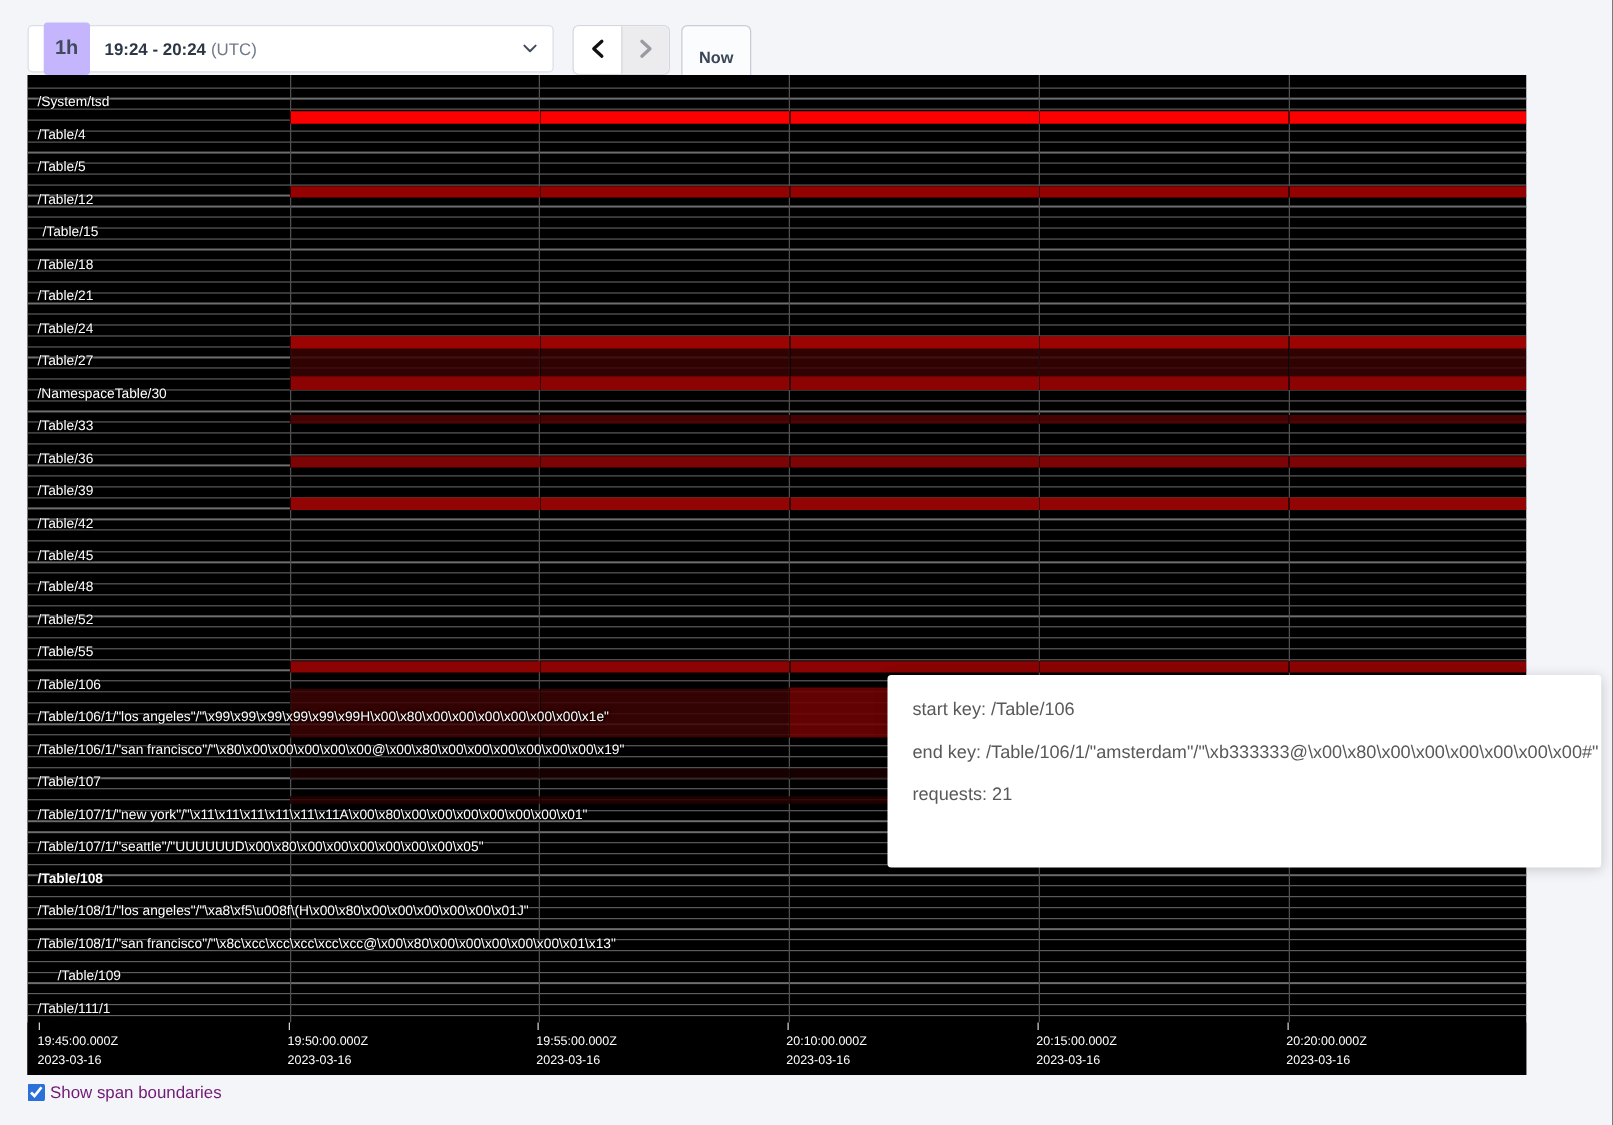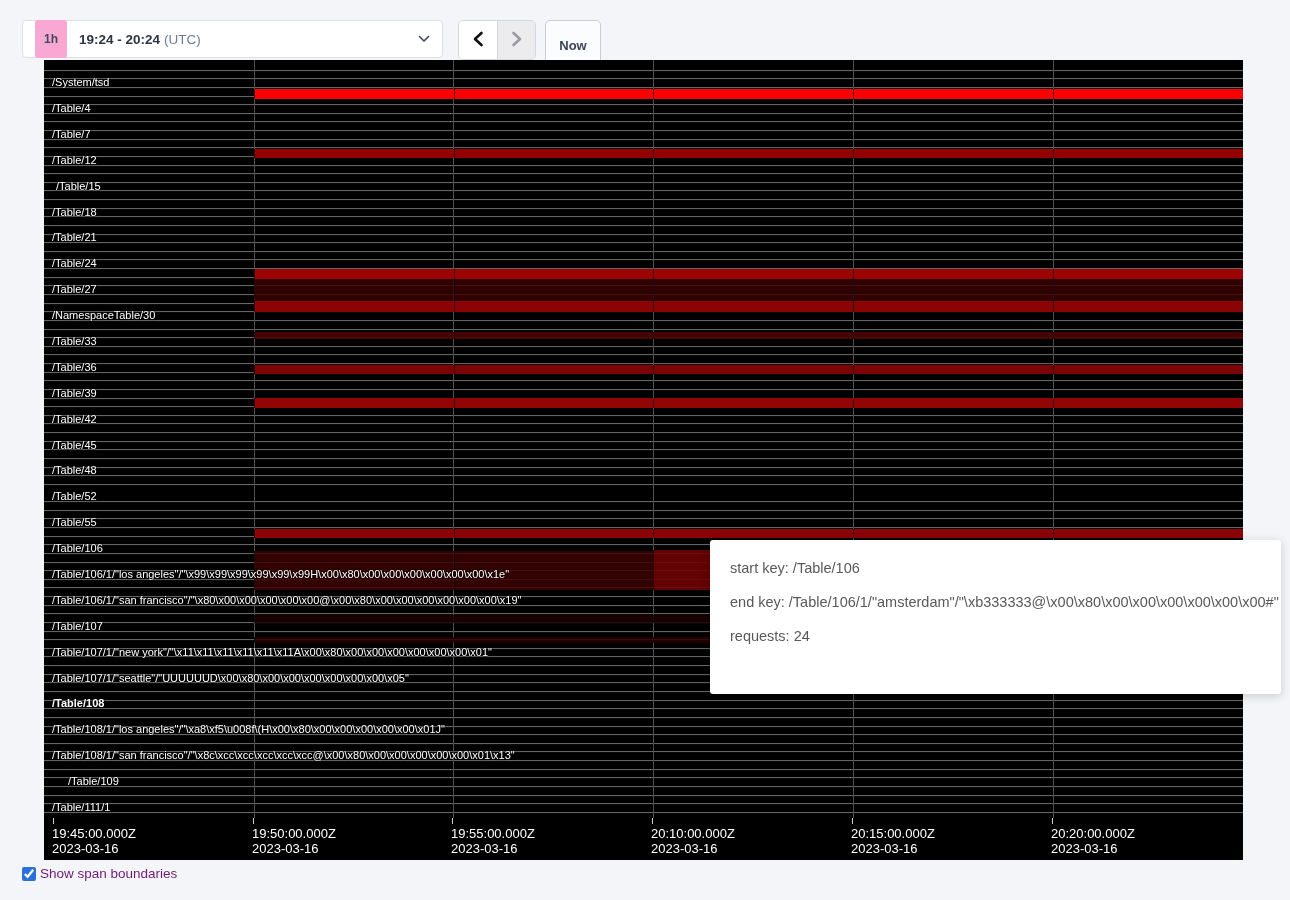--- a/index.html
+++ b/index.html
@@ -11,21 +11,21 @@
   }
   
   .toolbar{position:absolute;left:0;top:0;width:100%;height:60px;}
   .time-dropdown{
     position:absolute;left:22px;top:20px;width:421px;height:38px;
     background:#ffffff;border:1px solid #dcdee6;border-radius:4px;
     display:flex;align-items:center;box-sizing:border-box;padding:0 12px;
     cursor:pointer;
   }
   .preset-badge{
-    background:#f9a8d4;color:#3f4a5c;font-weight:bold;font-size:12px;
+    background:#c4b5fd;color:#3f4a5c;font-weight:bold;font-size:16px;
     padding:12px 9px;border-radius:3px;margin-right:12px;
   }
   .range-main{font-size:13.5px;color:#2c3645;font-weight:bold;}
   .range-zone{font-size:13.5px;color:#707a8a;font-weight:normal;margin-left:4px;}
   .dd-chevron{margin-left:auto;display:flex;align-items:center;}
   .nav-group{
     position:absolute;left:458px;top:20px;height:38px;display:flex;
     border:1px solid #d5d7de;border-radius:5px;overflow:hidden;background:#fff;
   }
   .nav-btn{
@@ -36,21 +36,21 @@
   .nav-btn.disabled{background:#ececef;cursor:default;}
   .now-btn{
     position:absolute;left:545px;top:20px;height:51px;min-width:56px;
     background:#fbfcfd;border:1px solid #c7ccd6;border-radius:5px;
     font-family:"Liberation Sans",sans-serif;
     font-size:13px;font-weight:bold;color:#3b4558;cursor:pointer;padding:0 13px;
   }
   
   .heatmap{
     position:absolute;left:22px;top:60px;width:1199px;height:800px;
-    background:#000;cursor:crosshair;margin-left:22px;
+    background:#000;cursor:crosshair;
   }
   .chart-area{
     position:absolute;left:0;top:0;width:1199px;height:758px;overflow:hidden;
     
     background-image:repeating-linear-gradient(to bottom,
       transparent 0px, transparent 7.63px, #6e6e6e 7.63px, #6e6e6e 8.63px);
     background-position:0 2.1px;
   }
   .vline{position:absolute;top:0;width:1px;height:758px;background:#4f4f4f;z-index:1;}
   .band{position:absolute;z-index:2;}
@@ -58,21 +58,21 @@
     content:"";position:absolute;inset:0;
     background-image:repeating-linear-gradient(to right,
       rgba(0,0,0,0.65) 0px, rgba(0,0,0,0.65) 1px, transparent 1px, transparent 199.7px);
   }
   .span-label{
     position:absolute;z-index:3;color:#ffffff;font-size:11px;line-height:12px;
     white-space:nowrap;text-shadow:0 0 2px #000, 0 0 2px #000;
   }
   .axis{position:absolute;left:0;top:758px;width:1199px;height:42px;background:#000;}
   .axis-tick{position:absolute;top:0;width:1px;height:6px;background:#cfcfcf;}
-  .axis-label{position:absolute;top:8px;color:#ffffff;font-size:13px;line-height:15px;white-space:nowrap;}
+  .axis-label{position:absolute;top:8px;color:#ffffff;font-size:10px;line-height:15px;white-space:nowrap;}
   
   .tooltip{
     position:absolute;left:710px;top:540px;width:571px;height:154px;
     background:#ffffff;border-radius:3px;box-shadow:0 2px 10px rgba(0,0,0,0.18);
     z-index:10;box-sizing:border-box;padding:11px 20px;
   }
   .tooltip-line{font-size:14.5px;color:#595959;line-height:34px;white-space:nowrap;}
   
   .checkbox-row{
     position:absolute;left:22px;top:866px;display:flex;align-items:center;cursor:pointer;
@@ -130,21 +130,21 @@
       <div class="band" style="left: 210px; top: 271.5px; width: 989px; height: 7px; background: rgb(77, 3, 3); opacity: 0.9;"></div>
       <div class="band" style="left: 210px; top: 305px; width: 989px; height: 8.5px; background: rgb(124, 4, 4); opacity: 1;"></div>
       <div class="band" style="left: 210px; top: 338px; width: 989px; height: 10px; background: rgb(147, 5, 5); opacity: 1;"></div>
       <div class="band" style="left: 210px; top: 469px; width: 989px; height: 9px; background: rgb(139, 3, 3); opacity: 1;"></div>
       <div class="band" style="left: 210px; top: 491px; width: 399px; height: 39px; background: rgb(60, 3, 3); opacity: 0.85;"></div>
       <div class="band" style="left: 609px; top: 490px; width: 590px; height: 40px; background: rgb(110, 3, 3); opacity: 0.9;"></div>
       <div class="band" style="left: 210px; top: 555px; width: 989px; height: 8px; background: rgb(29, 1, 1); opacity: 0.85;"></div>
       <div class="band" style="left: 210px; top: 577px; width: 989px; height: 6px; background: rgb(41, 1, 1); opacity: 0.85;"></div>
       <div class="span-label" style="left: 8px; top: 16px;">/System/tsd</div>
       <div class="span-label" style="left: 8px; top: 42px;">/Table/4</div>
-      <div class="span-label" style="left: 8px; top: 68px;">/Table/7</div>
+      <div class="span-label" style="left: 8px; top: 68px;">/Table/5</div>
       <div class="span-label" style="left: 8px; top: 94px;">/Table/12</div>
       <div class="span-label" style="left: 12px; top: 120px;">/Table/15</div>
       <div class="span-label" style="left: 8px; top: 146px;">/Table/18</div>
       <div class="span-label" style="left: 8px; top: 171px;">/Table/21</div>
       <div class="span-label" style="left: 8px; top: 197px;">/Table/24</div>
       <div class="span-label" style="left: 8px; top: 223px;">/Table/27</div>
       <div class="span-label" style="left: 8px; top: 249px;">/NamespaceTable/30</div>
       <div class="span-label" style="left: 8px; top: 275px;">/Table/33</div>
       <div class="span-label" style="left: 8px; top: 301px;">/Table/36</div>
       <div class="span-label" style="left: 8px; top: 327px;">/Table/39</div>
@@ -195,19 +195,19 @@
       <div class="axis-label" style="left: 1007px;">
         <div>20:20:00.000Z</div>
         <div>2023-03-16</div>
       </div>
     </div>
 </div>
 
 <div class="tooltip" id="tooltip">
     <div class="tooltip-line">start key: /Table/106</div>
     <div class="tooltip-line">end key: /Table/106/1/"amsterdam"/"\xb333333@\x00\x80\x00\x00\x00\x00\x00\x00#"</div>
-    <div class="tooltip-line">requests: 24</div>
+    <div class="tooltip-line">requests: 21</div>
   </div>
 
 <label class="checkbox-row">
   <input type="checkbox" id="span-cb" checked="" style="">
   <span>Show span boundaries</span>
 </label>
 
 </body></html>

